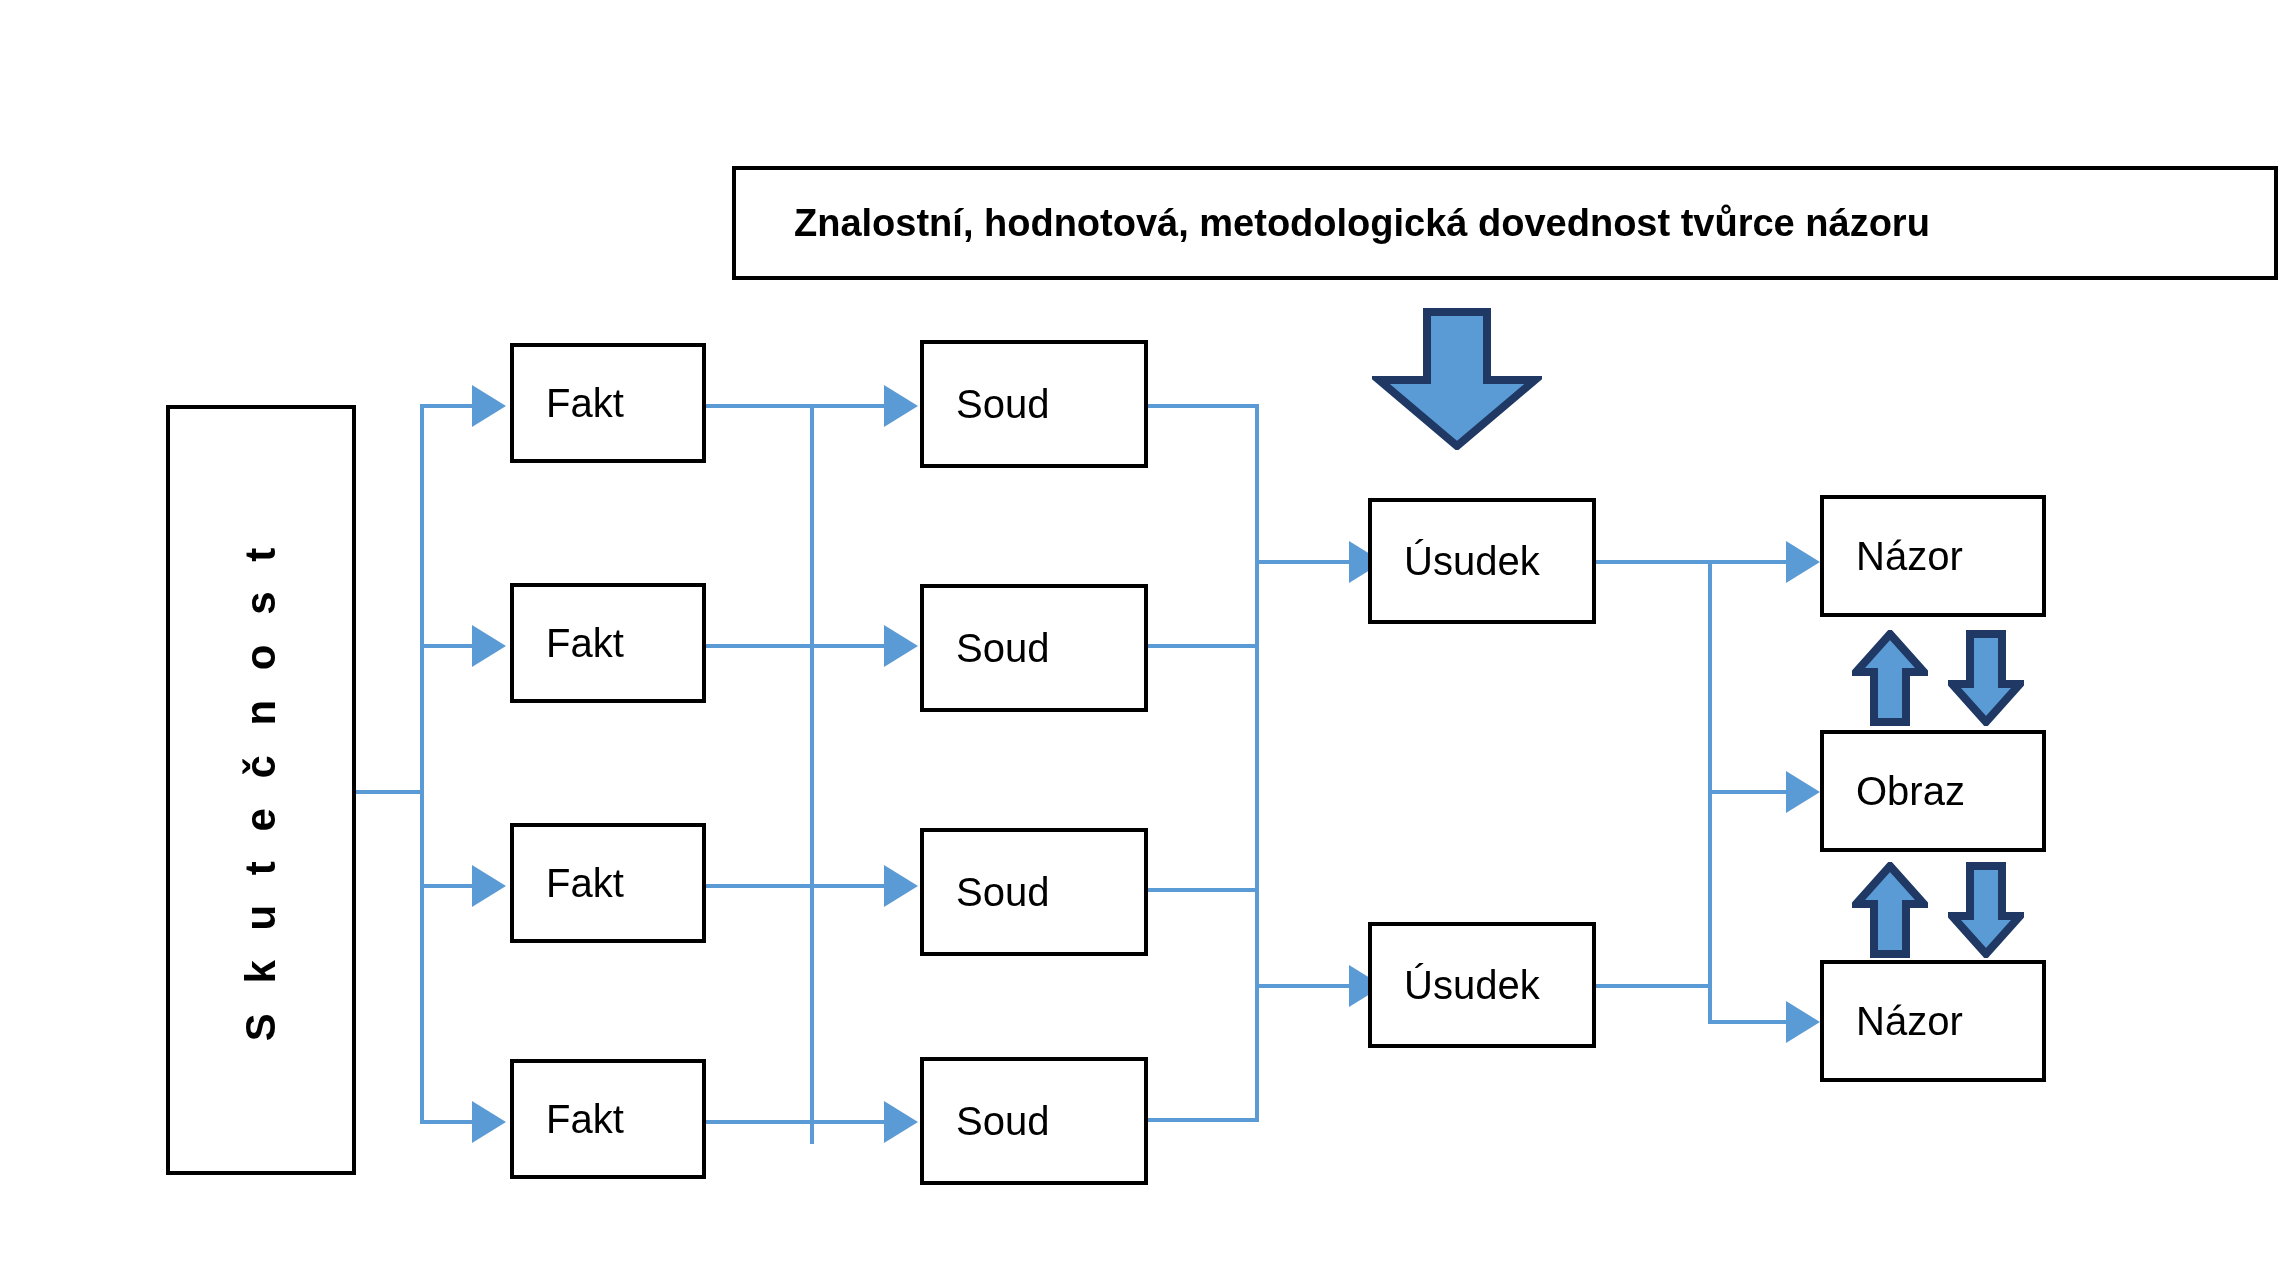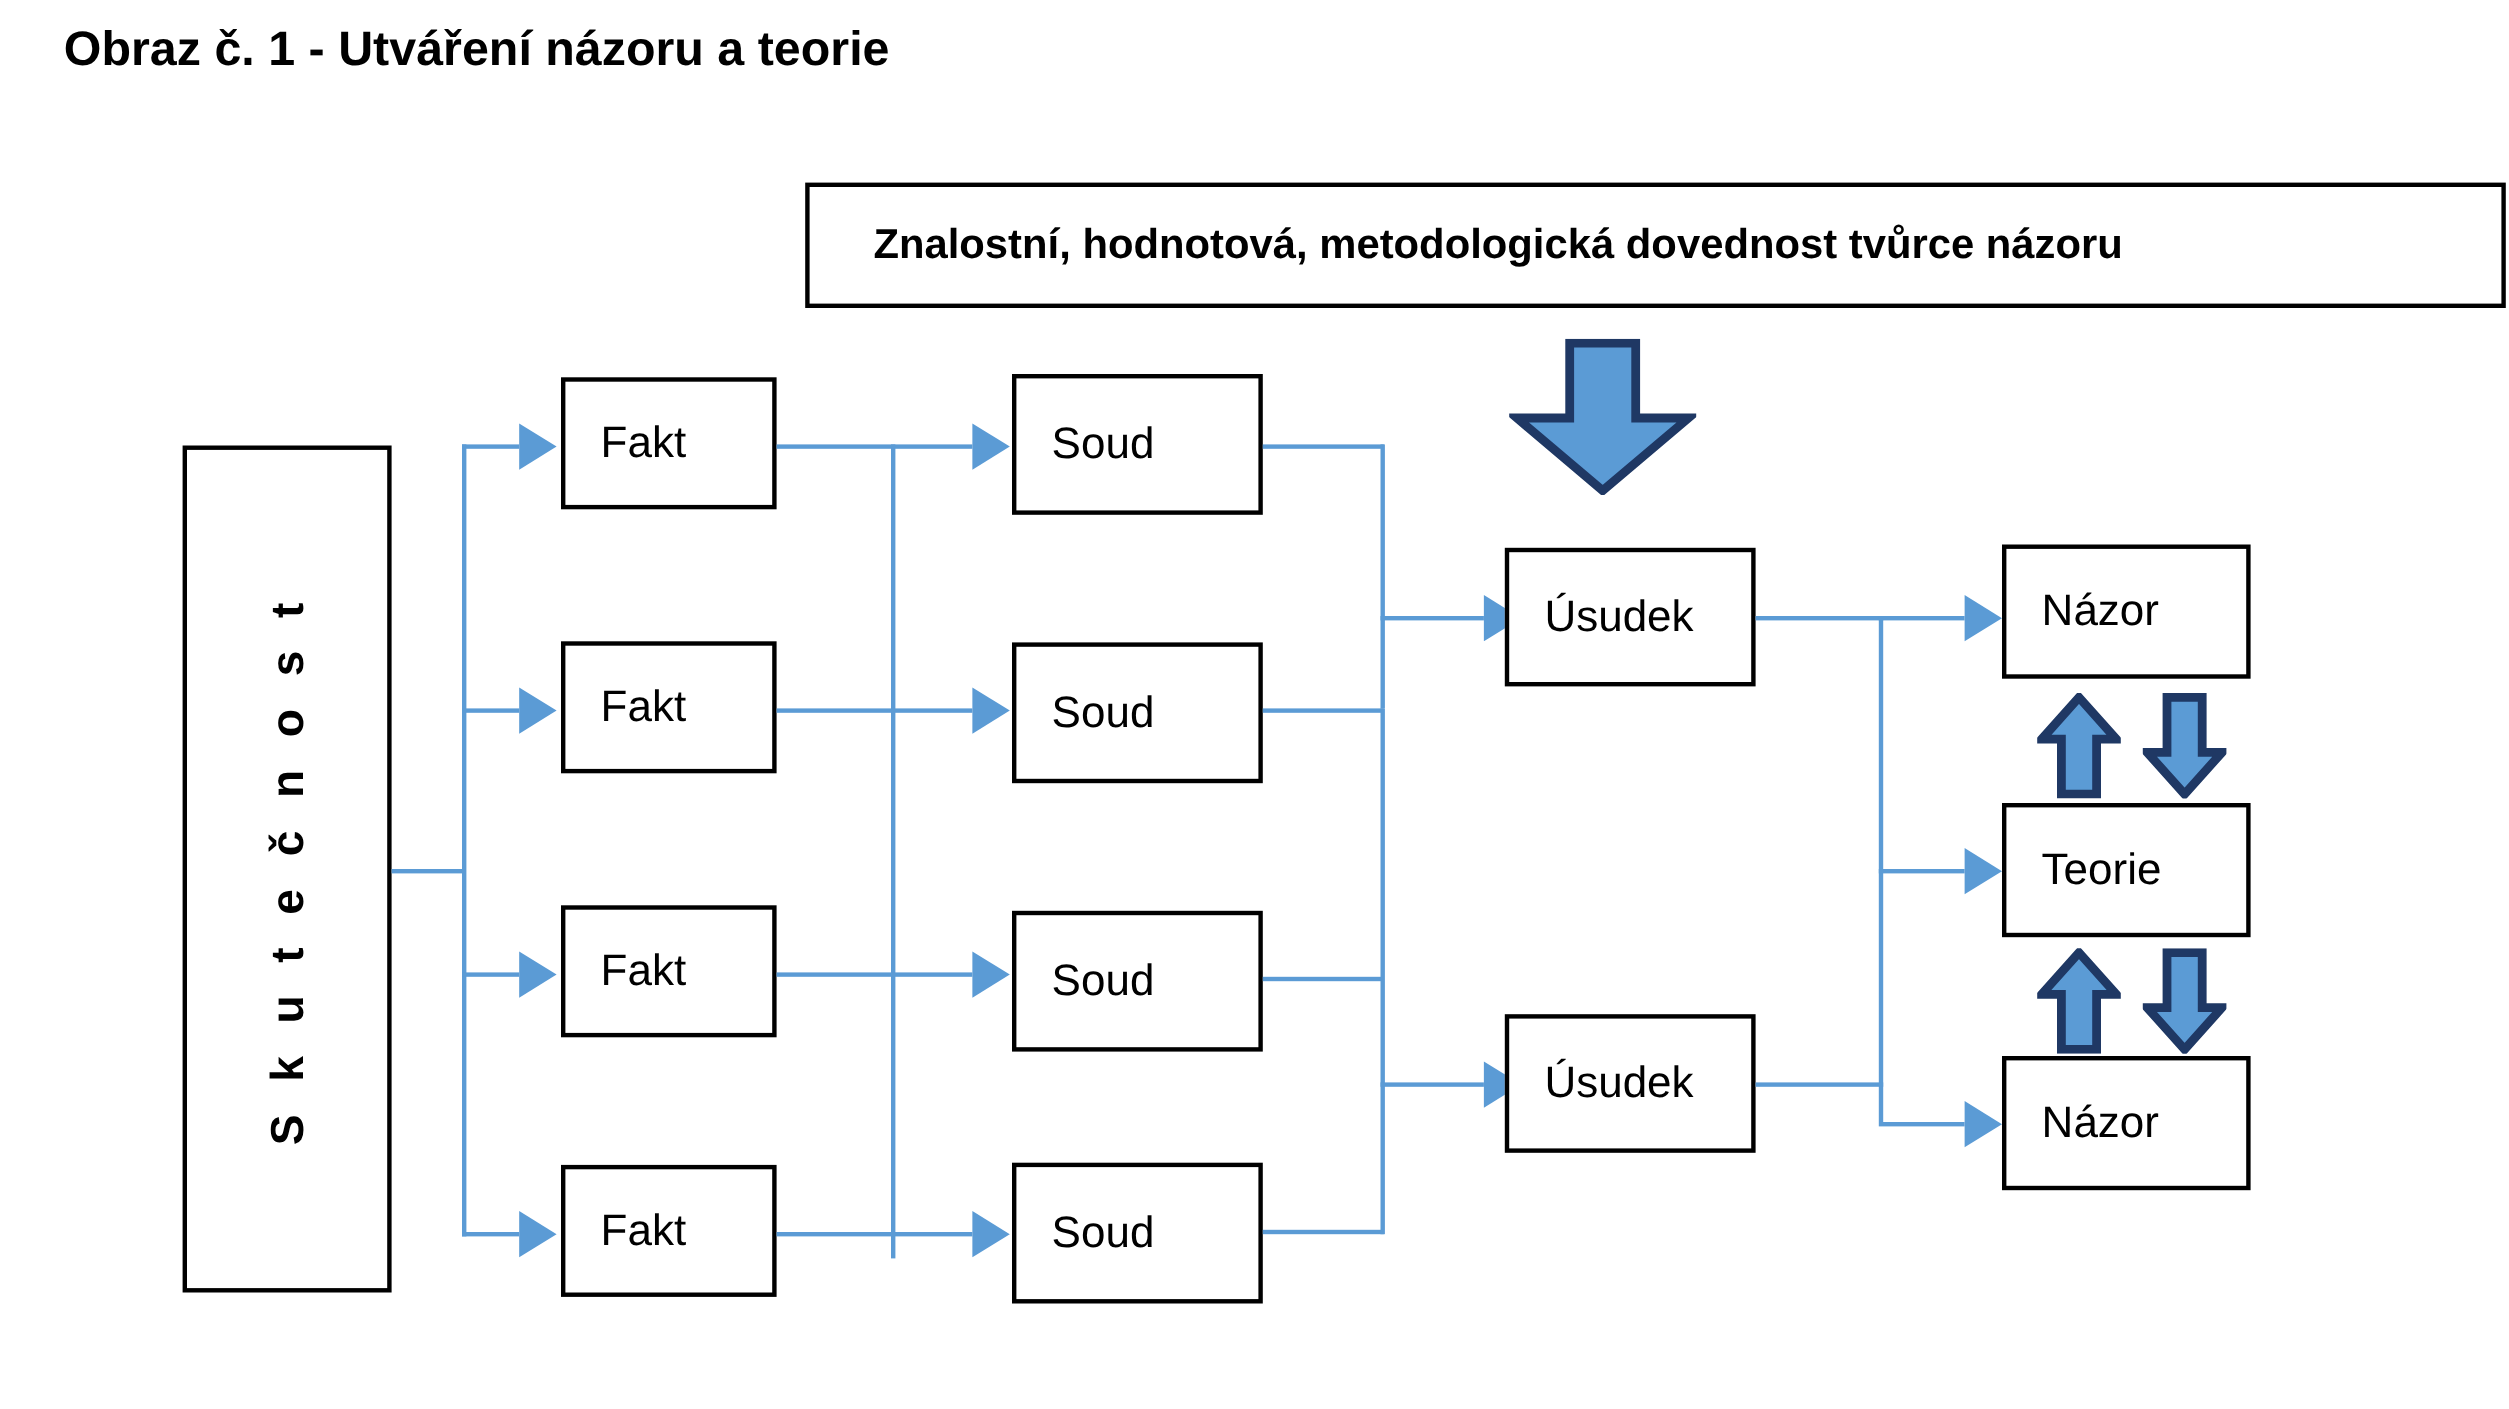--- a/index.html
+++ b/index.html
@@ -111,21 +111,20 @@
   .block-arrow {
     position: absolute;
   }
   .block-arrow svg { display: block; }
 </style>
 </head>
 <body>
 
 <div id="canvas">
 
-  <div id="page-title">Obraz č. 1 - Utváření názoru a teorie</div>
 
   <div id="header-box">
     <div class="hdr-text">Znalostní, hodnotová, metodologická dovednost tvůrce názoru</div>
   </div>
 
   <div id="skutecnost-box">
     <div class="vert-label">S k u t e č n o s t</div>
   </div>
 
   <div class="hline" style="left:356px; top:790px; width:66px;"></div>
@@ -213,21 +212,21 @@
   <div class="arrowhead" style="left:1786px; top:771px;"></div>
 
   <div class="hline" style="left:1596px; top:984px; width:116px;"></div>
   <div class="hline" style="left:1708px; top:1020px; width:78px;"></div>
   <div class="arrowhead" style="left:1786px; top:1001px;"></div>
 
   <div class="node" style="left:1820px; top:495px; width:226px; height:122px;">
     <div class="node-label">Názor</div>
   </div>
   <div class="node" style="left:1820px; top:730px; width:226px; height:122px;">
-    <div class="node-label">Teorie</div>
+    <div class="node-label">Obraz</div>
   </div>
   <div class="node" style="left:1820px; top:960px; width:226px; height:122px;">
     <div class="node-label">Názor</div>
   </div>
 
   <div class="block-arrow" style="left:1372px; top:308px;">
     <svg width="170" height="142" viewBox="0 0 170 142">
       <polygon points="55,4 115,4 115,72 163,72 85,138 7,72 55,72" fill="#5B9BD5" stroke="#1F3864" stroke-width="8" stroke-linejoin="miter"></polygon>
     </svg>
   </div>

